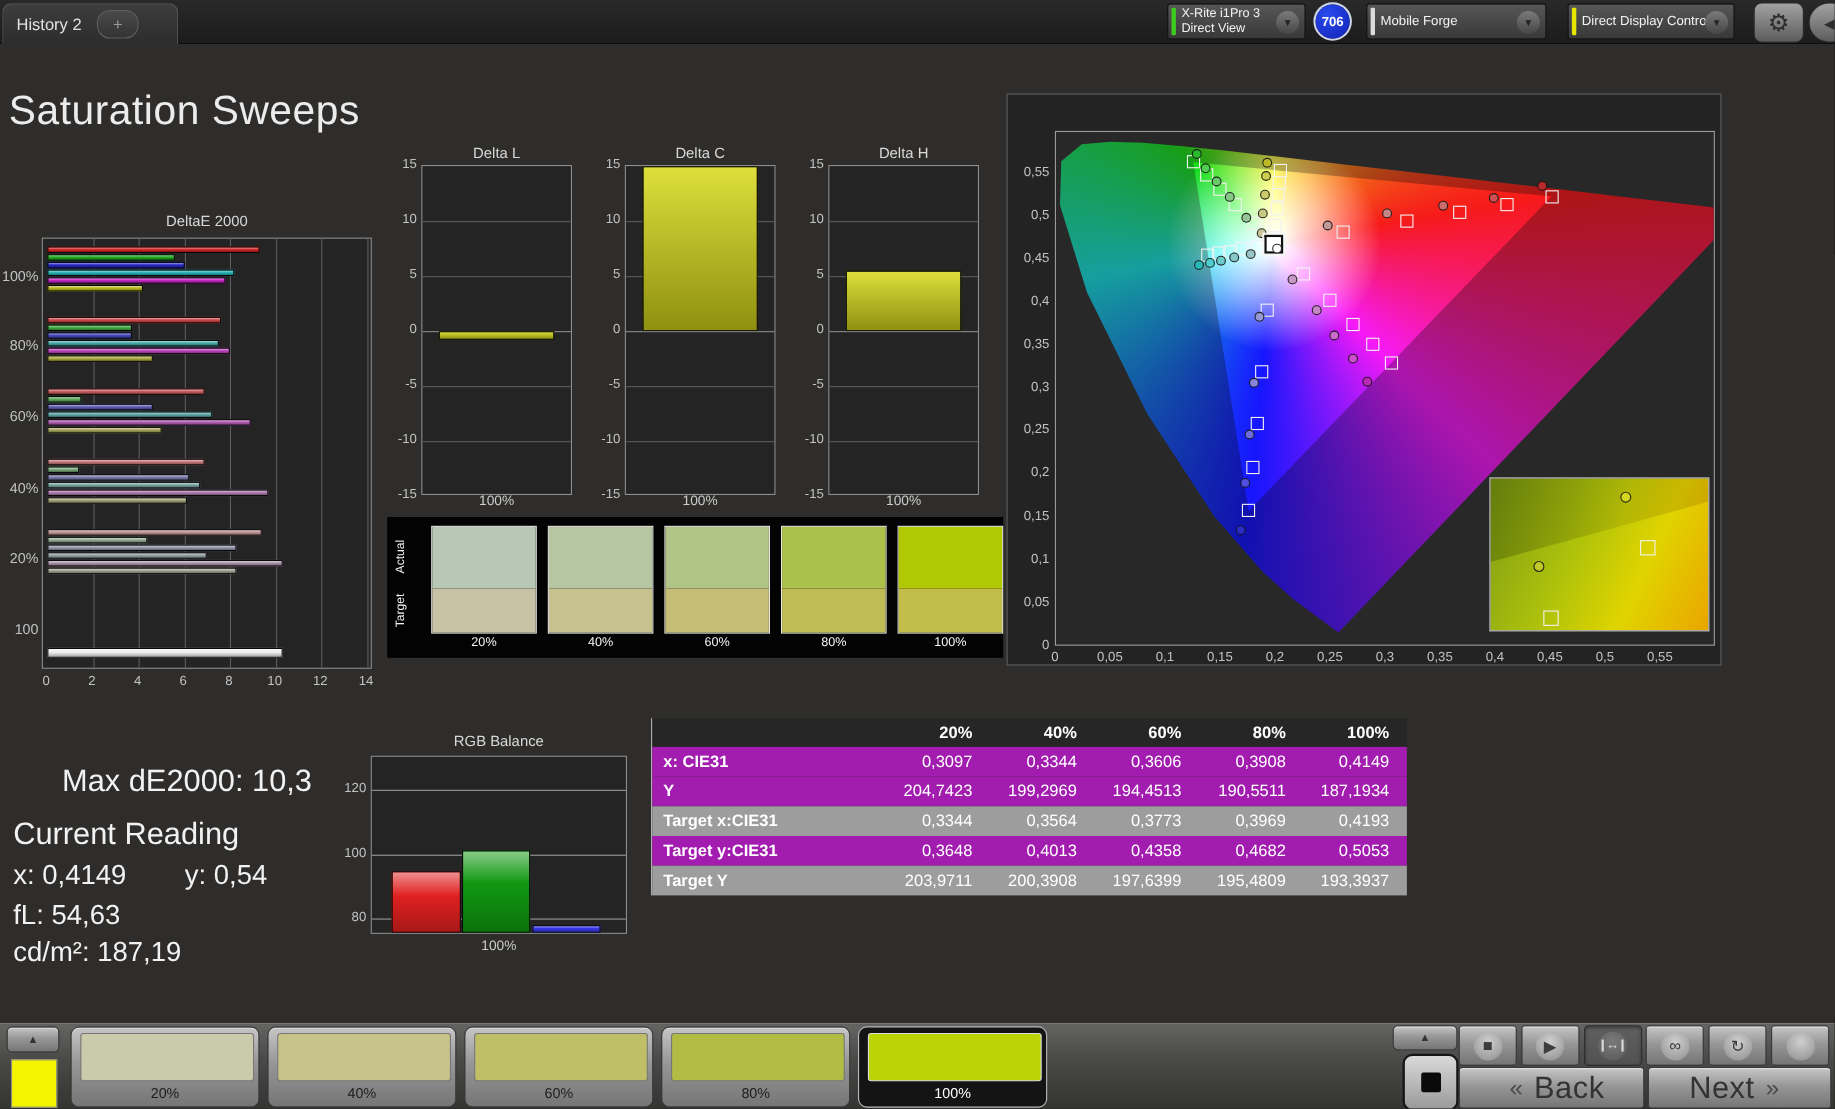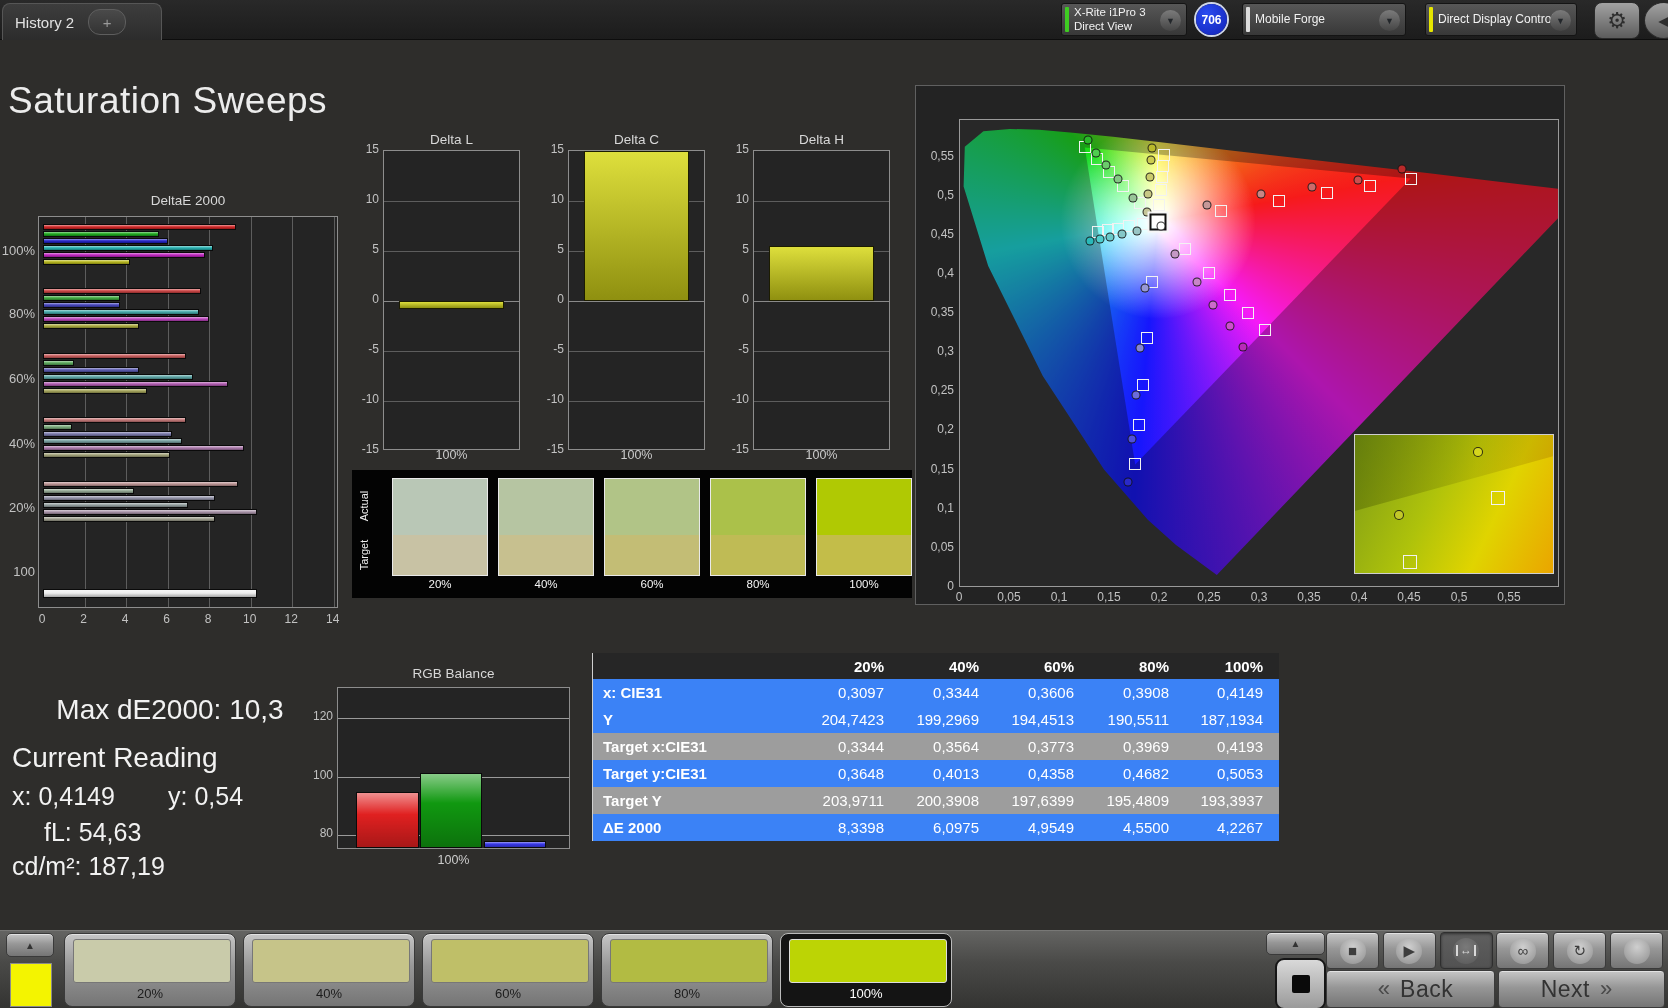--- a/index.html
+++ b/index.html
@@ -81,35 +81,35 @@
   #cie-ylabels{position:absolute;left:0;top:33px;width:38px;height:468px;}
   #cie-ylabels .ticklabel{width:38px;text-align:right;padding-right:0px;}
   #cie-xlabels{position:absolute;left:43px;top:504px;width:600px;height:14px;}
   
   .stat{position:absolute;color:#f2f2f2;}
   #stat-avg{left:20px;top:650px;width:300px;text-align:center;font-size:28px;}
   #stat-max{left:20px;top:694px;width:300px;text-align:center;font-size:28px;}
   #stat-cur{left:12px;top:742px;font-size:28px;}
   #stat-x{left:12px;top:782px;font-size:25px;}
   #stat-y{left:168px;top:782px;font-size:25px;}
-  #stat-fl{left:12px;top:818px;font-size:25px;margin-left:32px;}
+  #stat-fl{left:12px;top:818px;font-size:25px;}
   #stat-cd{left:12px;top:852px;font-size:25px;}
   
   #rgb-title{position:absolute;left:337px;top:666px;width:233px;}
   #rgb-plot{left:337px;top:687px;width:233px;height:162px;}
   .rgb-bar{position:absolute;bottom:0;width:27%;box-sizing:border-box;border:1px solid #0a0a0a;
            background-image:linear-gradient(to bottom,rgba(255,255,255,.5),rgba(255,255,255,0) 40%,rgba(0,0,0,.25));}
   #rgb-ylabels{position:absolute;left:301px;top:687px;width:32px;height:162px;}
   #rgb-ylabels .ticklabel{width:32px;text-align:right;}
   #rgb-xlab{position:absolute;left:337px;top:853px;width:233px;text-align:center;font-size:12.5px;color:#ccc;}
   
   #data-table{position:absolute;left:592px;top:653px;width:686px;border-left:1px solid #cfcfcf;}
   .trow{display:grid;grid-template-columns:212px 95px 95px 95px 95px 94px;align-items:center;height:27px;}
   .trow.head{height:26px;background:#262626;}
-  .trow.dark{background:#3b82f6;}
+  .trow.dark{background:#a21caf;}
   .trow.light{background:#9d9d9d;}
   .tcell{font-size:15px;color:#fff;text-align:right;padding-right:16px;white-space:nowrap;}
   .tcell.lab{text-align:left;padding-left:10px;font-weight:bold;}
   .trow.head .tcell{font-weight:bold;}
   
   #bottombar{position:absolute;left:0;top:930px;width:1668px;height:78px;
       background:linear-gradient(#646462,#4a4a48 40%,#333331);border-top:1px solid #787876;}
   .btn{background:linear-gradient(#c6c6c6,#979797 45%,#757575);border:1px solid #3a3a3a;border-radius:5px;
        box-shadow:inset 0 1px 0 rgba(255,255,255,.5);box-sizing:border-box;
        display:flex;align-items:center;justify-content:center;color:#333;}
@@ -119,21 +119,21 @@
   .patch-btn .plab{position:absolute;left:0;top:52px;width:100%;text-align:center;font-size:13px;color:#1c1c1c;}
   .patch-btn.selected{background:#141414;border:1px solid #bbb;box-shadow:none;}
   .patch-btn.selected .plab{color:#fff;}
   .patch-btn.selected .patch{border:1px solid #ddd;}
   .tp-btn{position:absolute;top:1px;width:53px;height:37px;border-radius:4px;font-size:15px;color:#3d3d3d;}
   .tp-btn .circ{width:26px;height:26px;border-radius:50%;background:radial-gradient(circle at 50% 35%,#cfcfcf,#8e8e8e);
        display:flex;align-items:center;justify-content:center;}
   .tp-btn.pressed{background:linear-gradient(#5f5f5f,#525252);border-color:#2e2e2e;color:#d5d5d5;box-shadow:inset 0 1px 3px rgba(0,0,0,.5);}
   .tp-btn.pressed .circ{background:radial-gradient(circle at 50% 35%,#7a7a7a,#585858);color:#d8d8d8;}
   .step-ic{display:inline-block;padding:0 2px;border-left:2px solid currentColor;border-right:2px solid currentColor;line-height:11px;font-size:12px;}
-  .navword{font-size:23px;color:#333;letter-spacing:.5px;}
+  .navword{font-size:28px;color:#333;letter-spacing:.5px;}
   .guill{font-size:22px;color:#4a4a4a;margin:0 10px;}
   #yellow-nav{position:absolute;left:10px;top:32px;width:40px;height:42px;background:#f4f400;border:1px solid #8a8a8a;}
   #stopsq-btn{position:absolute;left:1275px;top:27px;width:47px;height:48px;border-radius:9px;
       background:linear-gradient(#d9d9d9,#9a9a9a);border:2.5px solid #161616;display:flex;align-items:center;justify-content:center;}
   #stopsq-btn .sq{width:18px;height:18px;background:#0a0a0a;border-radius:2px;}
 </style>
 </head>
 <body>
 
 <div class="screen">
@@ -516,28 +516,20 @@
         <div class="tcell">0,5053</div>
       </div>
       <div class="trow light">
         <div class="tcell lab">Target Y</div>
         <div class="tcell">203,9711</div>
         <div class="tcell">200,3908</div>
         <div class="tcell">197,6399</div>
         <div class="tcell">195,4809</div>
         <div class="tcell">193,3937</div>
       </div>
-      <div class="trow dark">
-        <div class="tcell lab">ΔE 2000</div>
-        <div class="tcell">8,3398</div>
-        <div class="tcell">6,0975</div>
-        <div class="tcell">4,9549</div>
-        <div class="tcell">4,5500</div>
-        <div class="tcell">4,2267</div>
-      </div>
     </div>
 
   <div id="bottombar">
     <div class="btn arrow-btn" style="left:6px;top:2px;width:48px;height:24px;">
         <span>▲</span>
       </div>
     <div id="yellow-nav" style="background: rgb(244, 244, 0);"></div>
     <div id="patch-row">
         <div class="btn patch-btn" style="left: 64px;">
           <div class="patch" style="background: rgb(201, 203, 170);"></div>

